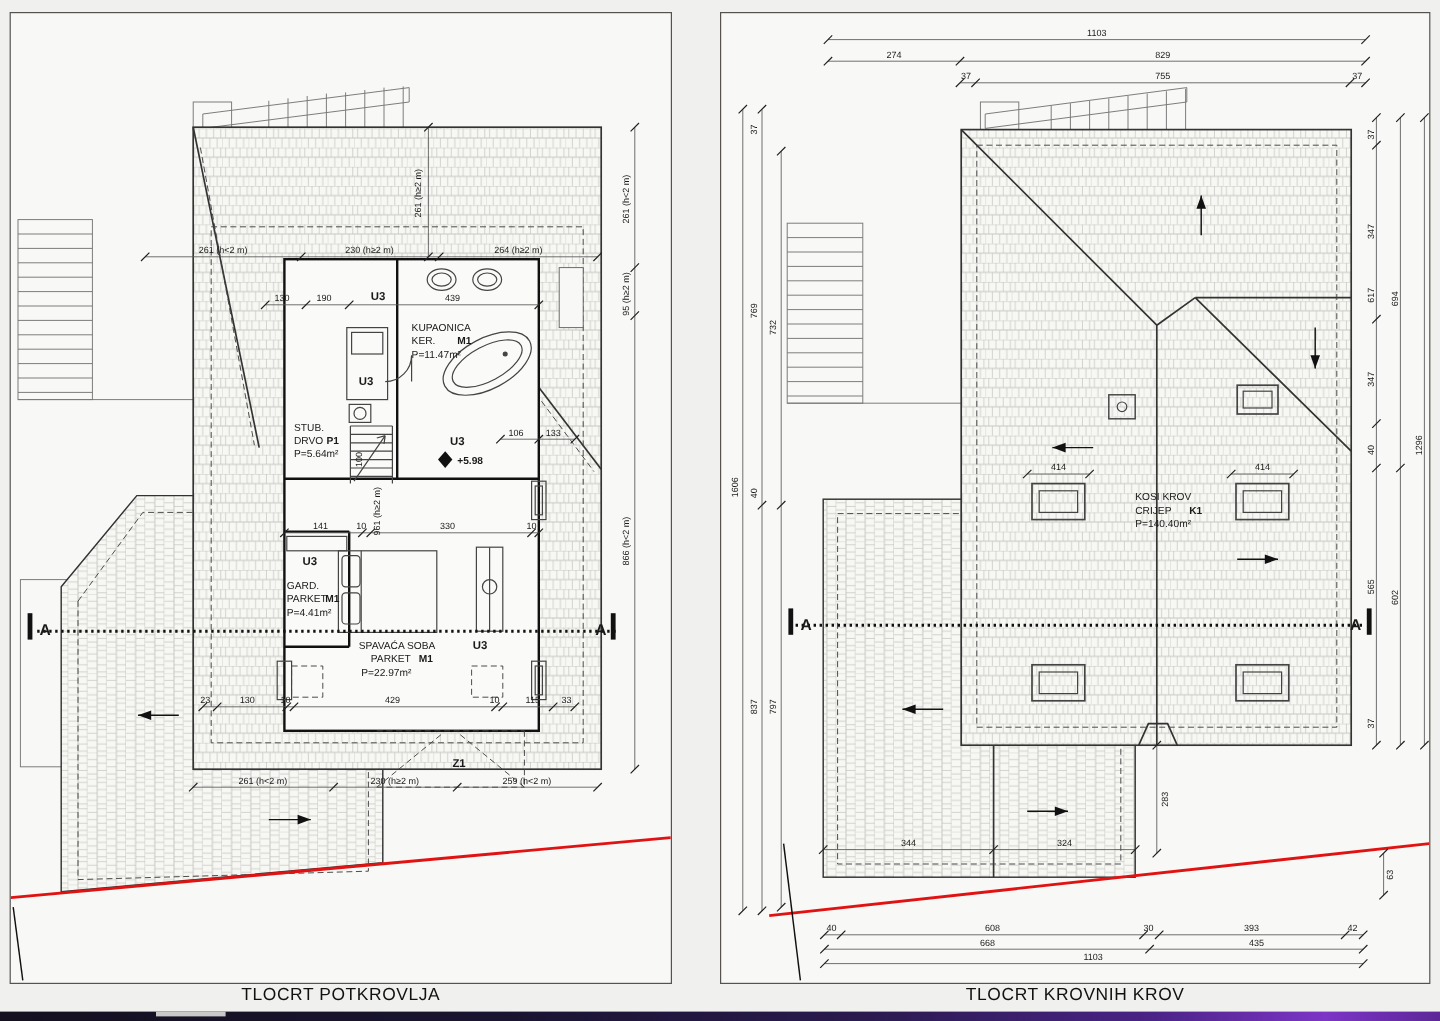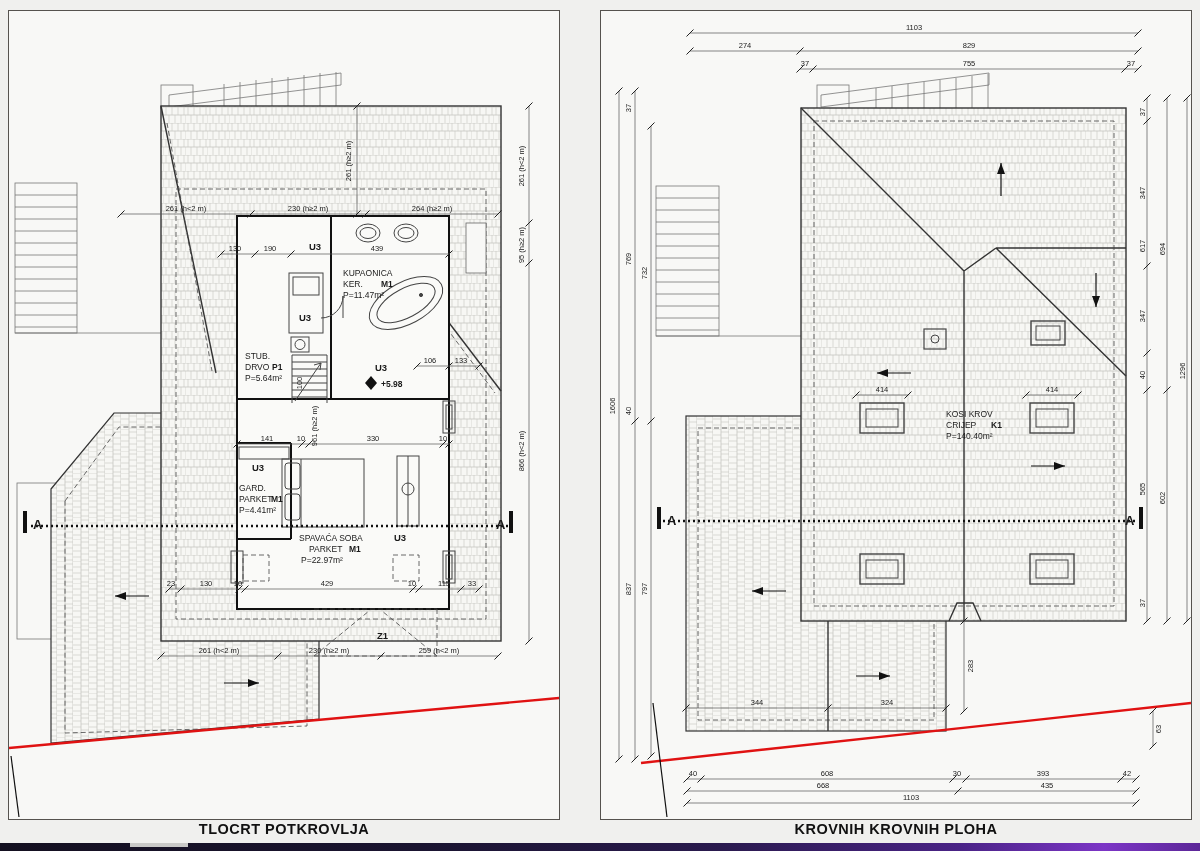--- a/index.html
+++ b/index.html
@@ -1,21 +1,21 @@
 <!DOCTYPE html>
 <html><head>
 <meta charset="utf-8">
 <style>
   html,body{margin:0;padding:0;background:#f0f0ee;width:1200px;height:851px;overflow:hidden;
     font-family:"Liberation Sans",sans-serif;}
   .stage{position:relative;width:1200px;height:851px;background:#f0f0ee;}
   .panel{position:absolute;top:10px;height:810px;background:#f8f8f6;border:1px solid #56534f;box-sizing:border-box;}
   .panel-left{left:8px;width:552px;}
   .panel-right{left:600px;width:592px;}
-  .title{position:absolute;top:821px;height:22px;text-align:center;font-weight:bold;
+  .title{position:absolute;top:821px;height:22px;text-align:center;font-weight:normal;
     font-size:14.5px;color:#111;letter-spacing:.5px;}
   .title-left{left:8px;width:552px;}
   .title-right{left:600px;width:592px;}
   .bottombar{position:absolute;left:0;top:843px;width:1200px;height:8px;
     background:linear-gradient(90deg,#141020 0%,#1a1430 35%,#2a1a4e 60%,#4a2386 80%,#7c35c6 92%,#5c2798 100%);}
   .bottombar .notch{position:absolute;left:130px;top:0;width:58px;height:4px;background:#c9c9c7;}
   svg{display:block;}
   svg text{font-family:"Liberation Sans",sans-serif;fill:#1a1a1a;}
   .dim{font-size:7.5px;}
   .dimv{font-size:7.5px;}
@@ -344,18 +344,18 @@
       <text class="dim" x="442" y="765" text-anchor="middle">393</text>
       <text class="dim" x="526" y="765" text-anchor="middle">42</text>
       <text class="dim" x="222" y="777" text-anchor="middle">668</text>
       <text class="dim" x="446" y="777" text-anchor="middle">435</text>
       <text class="dim" x="310" y="789" text-anchor="middle">1103</text>
     </g>
   </svg>
   </div>
 
   <div class="title title-left">TLOCRT POTKROVLJA</div>
-  <div class="title title-right">KROVNIH KROVNIH PLOHA</div>
+  <div class="title title-right">TLOCRT KROVNIH KROV</div>
 
   <div class="bottombar">
     <div class="notch"></div>
   </div>
 </div>
 
 </body></html>

